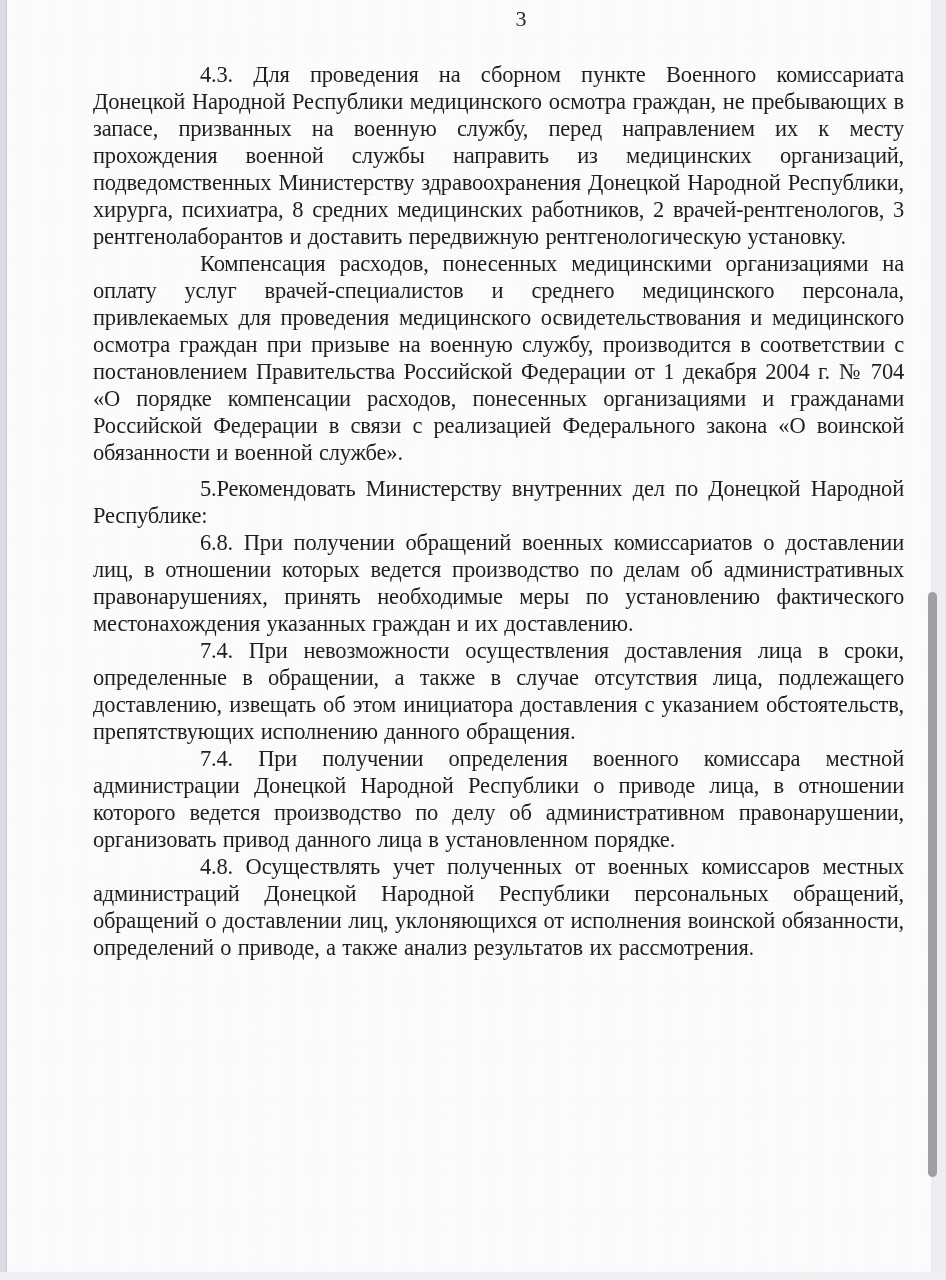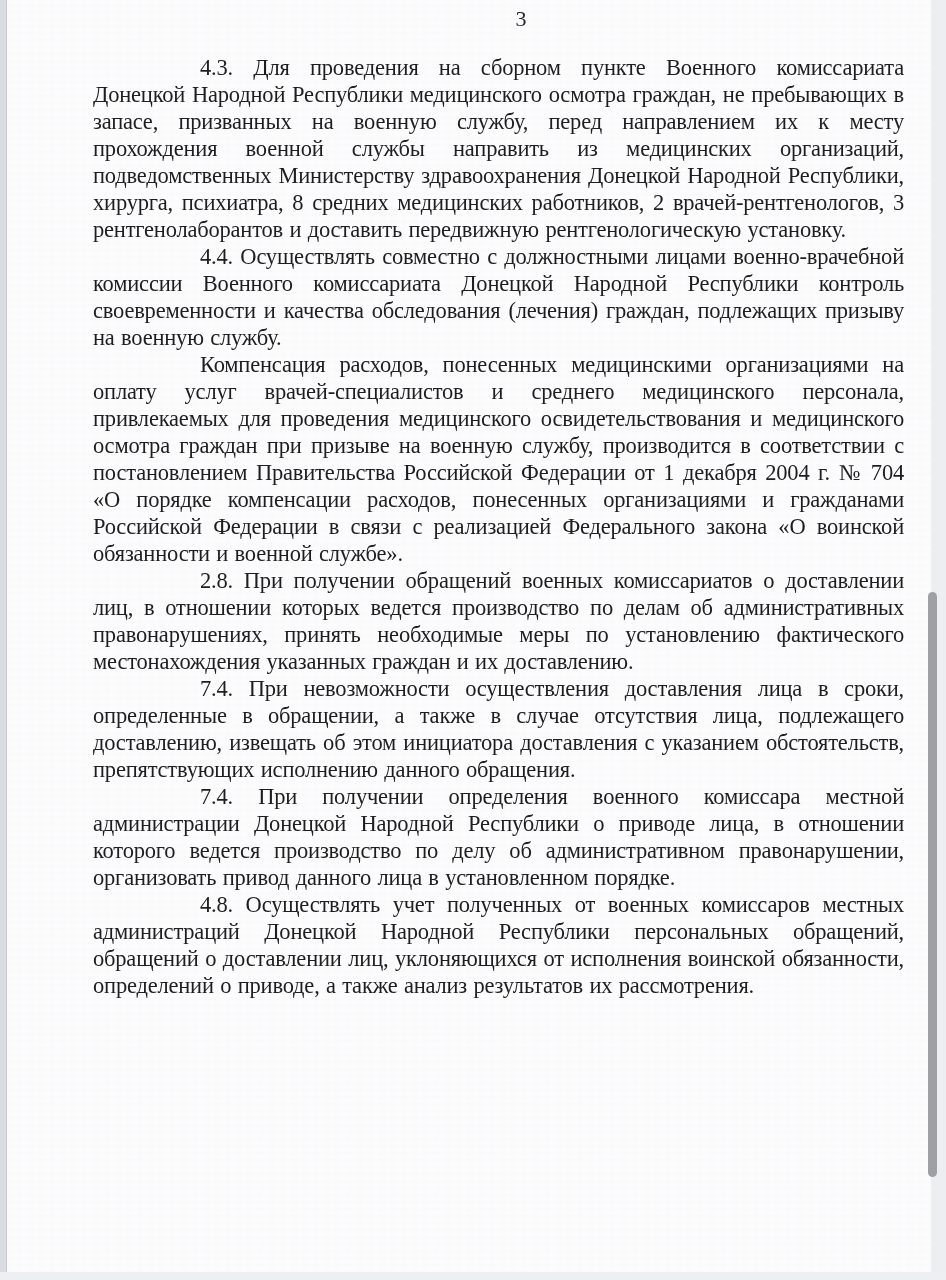--- a/index.html
+++ b/index.html
@@ -45,21 +45,21 @@
     left: 85px; top: 6px;
     width: 810px;
     padding-left: 46px;
     text-align: center;
     font-size: 22px;
     line-height: 26px;
     color: #2a2a2c;
   }
   .text-block {
     position: absolute;
-    left: 85px; top: 54px;
+    left: 85px; top: 61px;
     width: 811px;
     color: #1e1e20;
     font-size: 22.5px;
     line-height: 27px;
     letter-spacing: -0.2px;
   }
   .text-block p {
     margin: 0;
     text-indent: 107px;
     text-align: justify;
@@ -81,23 +81,23 @@
 
 <div class="viewport">
 
   <div class="left-gutter"></div>
 
   <div class="scan-page">
     <div class="page-number">3</div>
 
     <div class="text-block">
       <p>4.3. Для проведения на сборном пункте Военного комиссариата Донецкой Народной Республики медицинского осмотра граждан, не пребывающих в запасе, призванных на военную службу, перед направлением их к месту прохождения военной службы направить из медицинских организаций, подведомственных Министерству здравоохранения Донецкой Народной Республики, хирурга, психиатра, 8 средних медицинских работников, 2 врачей-рентгенологов, 3 рентгенолаборантов и доставить передвижную рентгенологическую установку.</p>
-      <p>4.4. Осуществлять совместно с должностными лицами военно-врачебной комиссии Военного комиссариата Донецкой Народной Республики контроль своевременности и качества обследования (лечения) граждан, подлежащих призыву на военную службу.</p>
       <p>Компенсация расходов, понесенных медицинскими организациями на оплату услуг врачей-специалистов и среднего медицинского персонала, привлекаемых для проведения медицинского освидетельствования и медицинского осмотра граждан при призыве на военную службу, производится в соответствии с постановлением Правительства Российской Федерации от 1 декабря 2004 г. № 704 «О порядке компенсации расходов, понесенных организациями и гражданами Российской Федерации в связи с реализацией Федерального закона «О воинской обязанности и военной службе».</p>
-      <p>2.8. При получении обращений военных комиссариатов о доставлении лиц, в отношении которых ведется производство по делам об административных правонарушениях, принять необходимые меры по установлению фактического местонахождения указанных граждан и их доставлению.</p>
+      <p class="gap-before">5.Рекомендовать Министерству внутренних дел по Донецкой Народной Республике:</p>
+      <p>6.8. При получении обращений военных комиссариатов о доставлении лиц, в отношении которых ведется производство по делам об административных правонарушениях, принять необходимые меры по установлению фактического местонахождения указанных граждан и их доставлению.</p>
       <p>7.4. При невозможности осуществления доставления лица в сроки, определенные в обращении, а также в случае отсутствия лица, подлежащего доставлению, извещать об этом инициатора доставления с указанием обстоятельств, препятствующих исполнению данного обращения.</p>
       <p>7.4. При получении определения военного комиссара местной администрации Донецкой Народной Республики о приводе лица, в отношении которого ведется производство по делу об административном правонарушении, организовать привод данного лица в установленном порядке.</p>
       <p>4.8. Осуществлять учет полученных от военных комиссаров местных администраций Донецкой Народной Республики персональных обращений, обращений о доставлении лиц, уклоняющихся от исполнения воинской обязанности, определений о приводе, а также анализ результатов их рассмотрения.</p>
     </div>
   </div>
 
   <div class="right-gutter"></div>
 
   <div class="scrollbar-thumb"></div>
 

